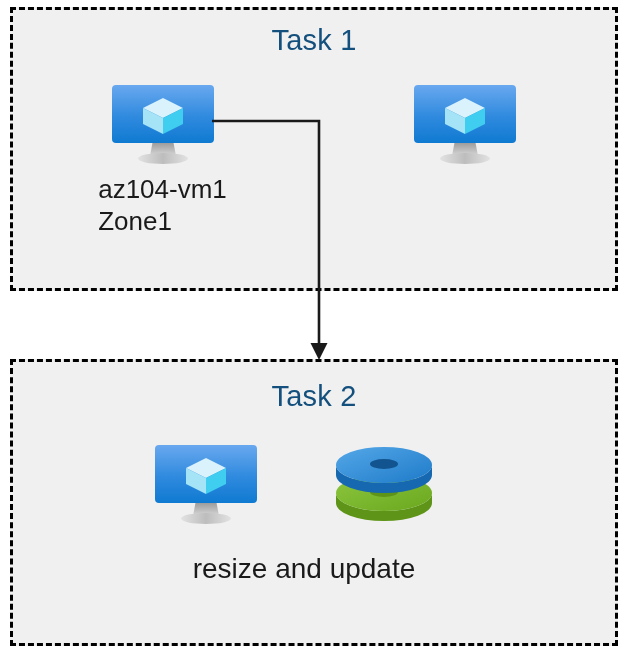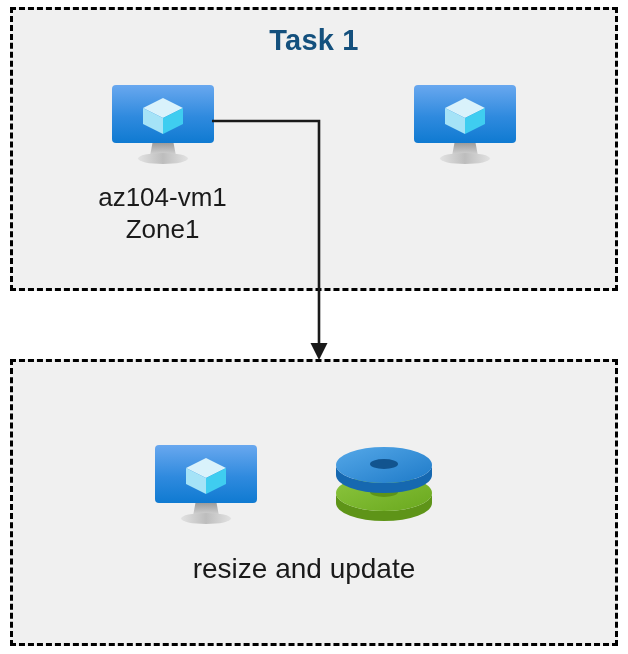--- a/index.html
+++ b/index.html
@@ -43,40 +43,38 @@
   
   .group-title {
     position: absolute;
     width: 100%;
     text-align: center;
     color: #14507d;
     font-size: 29px;
     font-family: "Liberation Sans", sans-serif;
     letter-spacing: 0.2px;
     white-space: nowrap;
-    font-weight: bold;
   }
   #task1-title { top: 24px; }
   #task2-title { top: 380px; }
 
   
   .node {
     position: absolute;
     display: flex;
     flex-direction: column;
     align-items: center;
   }
   #node-vm1 { left: 65px; top: 82px; width: 195px; }
   #node-vm2 { left: 367px; top: 82px; width: 195px; }
   #node-vm3 { left: 152px; top: 442px; width: 108px; }
   #node-disk { left: 330px; top: 443px; width: 108px; }
 
   .node-label {
-    margin-top: 14px;
-    text-align: center;
+    margin-top: 6px;
     color: #1a1a1a;
     font-size: 26px;
     line-height: 1.22;
     font-family: "Liberation Sans", sans-serif;
     white-space: pre-line;
   }
 
   
   .vm-icon {
     position: relative;
@@ -184,20 +182,21 @@
         <rect x="3" y="3" width="102" height="58" rx="4" ry="4" fill="url(#vmScreen2)"></rect>
         <path d="M54 16 L74 26 L54 36 L34 26 Z" fill="#d9f2fb"></path>
         <path d="M34 26 L54 36 L54 52 L34 42 Z" fill="#a5e3f7"></path>
         <path d="M74 26 L74 42 L54 52 L54 36 Z" fill="#3fcdf0"></path>
       </svg>
     </div>
   </div>
 
   <div id="task2-box" class="group-box"></div>
 
+  <div id="task2-title" class="group-title">Task 2</div>
 
   <div id="node-vm3" class="node">
     <div class="vm-icon">
       <svg width="108" height="86" viewBox="0 0 108 86" xmlns="http://www.w3.org/2000/svg">
         <defs>
           <linearGradient id="vmScreen3" x1="0" y1="0" x2="0" y2="1">
             <stop offset="0%" stop-color="#69a8ef"></stop>
             <stop offset="55%" stop-color="#2f8ade"></stop>
             <stop offset="100%" stop-color="#0f7ad1"></stop>
           </linearGradient>

